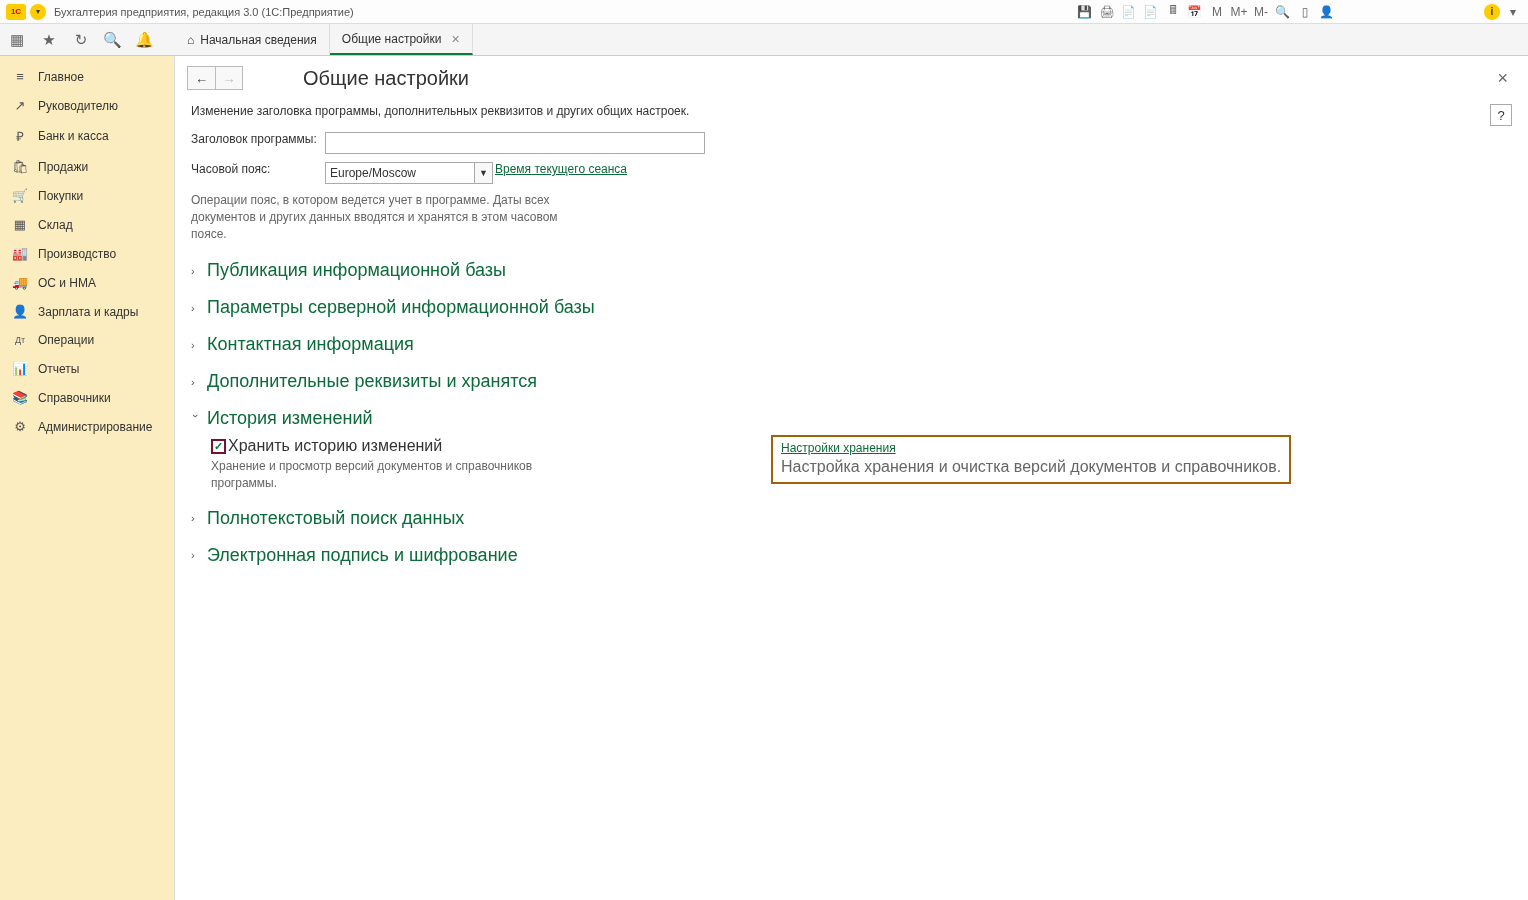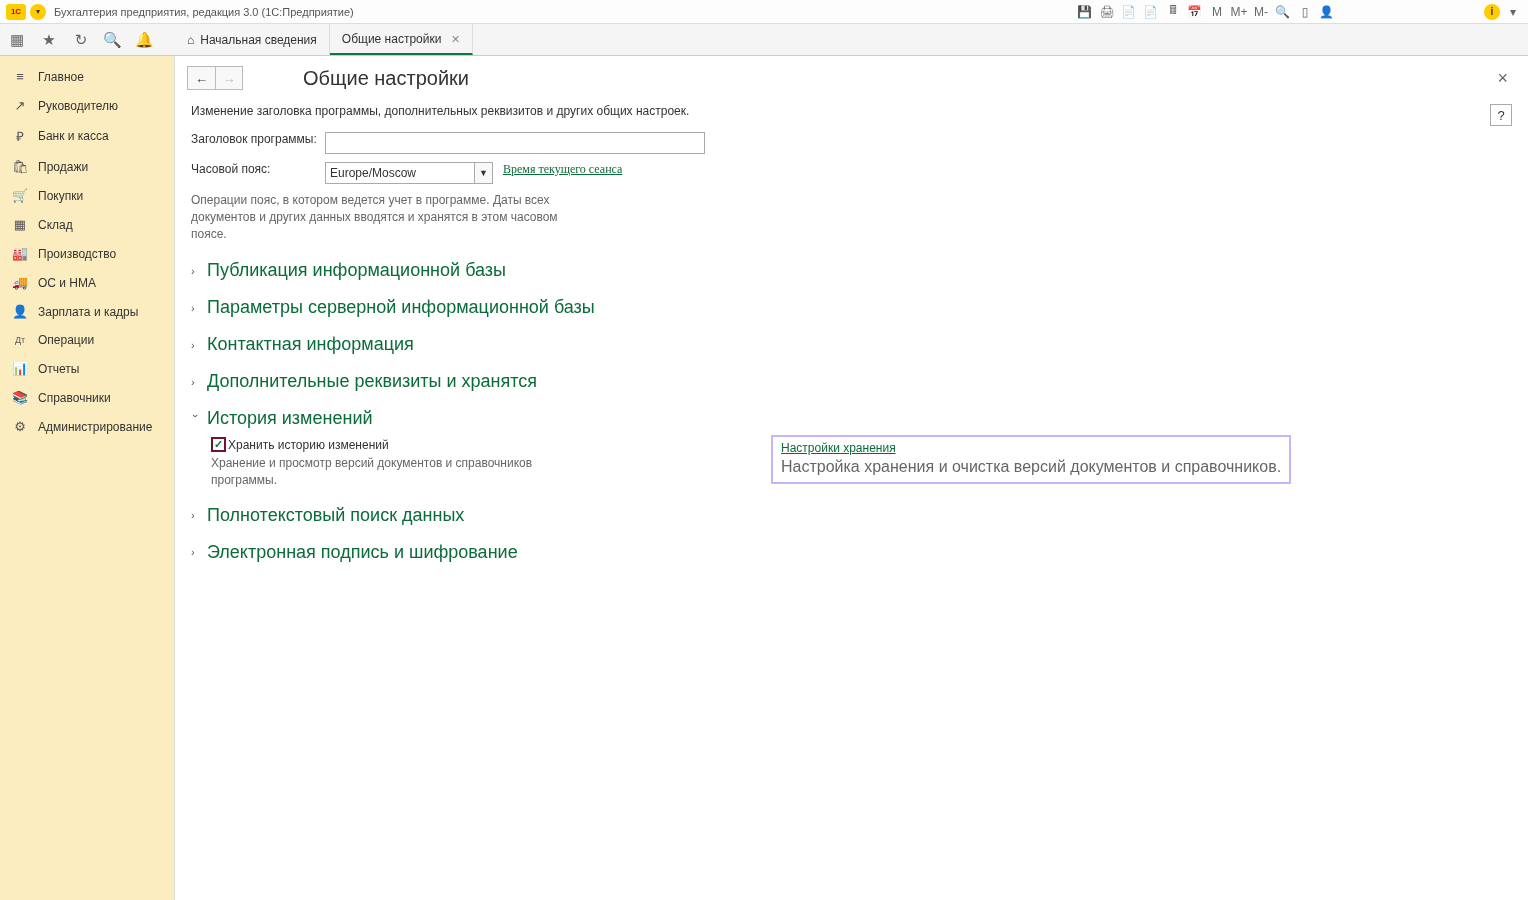--- a/index.html
+++ b/index.html
@@ -40,38 +40,38 @@
 .content { padding: 8px 16px; position: relative; }
 .desc { font-size: 12px; color: #333; margin-bottom: 14px; }
 .help-btn { position: absolute; right: 16px; top: 8px; width: 22px; height: 22px; border: 1px solid #aaa; display: flex; align-items: center; justify-content: center; font-size: 13px; cursor: pointer; background: #fff; }
 
 .form-row { display: flex; align-items: flex-start; margin-bottom: 8px; }
 .form-label { width: 134px; font-size: 12px; color: #333; }
 .text-input { width: 380px; height: 22px; border: 1px solid #aaa; padding: 0 4px; font-size: 12px; }
 .select-wrap { display: flex; align-items: center; }
 .select-input { width: 150px; height: 22px; border: 1px solid #aaa; padding: 0 4px; font-size: 12px; display: flex; align-items: center; }
 .select-btn { width: 18px; height: 22px; border: 1px solid #aaa; border-left: none; display: flex; align-items: center; justify-content: center; font-size: 9px; cursor: pointer; background: #f8f8f8; }
-.link { color: #0b6b3a; text-decoration: underline; font-size: 12px; margin-left: 10px; cursor: pointer; font-family: Liberation Serif, serif; }
+.link { color: #0b6b3a; text-decoration: underline; font-size: 12px; margin-left: 2px; cursor: pointer; }
 .hint { font-size: 12px; color: #666; max-width: 370px; margin-bottom: 14px; line-height: 1.4; }
 
 .section { margin: 8px 0; }
 .section-header { display: flex; align-items: center; gap: 6px; cursor: pointer; padding: 4px 0; }
 .section-chevron { color: #555; font-size: 11px; width: 10px; }
 .section-title { color: #0b6b3a; font-size: 18px; }
 .section-body { padding: 4px 0 4px 20px; }
 
 .history-row { display: flex; align-items: flex-start; gap: 200px; }
 .history-left { }
 .checkbox-row { display: flex; align-items: center; gap: 2px; }
 .checkbox { width: 15px; height: 15px; border: 2px solid #7a1030; display: inline-flex; align-items: center; justify-content: center; background: #fff; cursor: pointer; }
 .checkbox .mark { color: #0a7d3e; font-size: 11px; font-weight: bold; }
-.check-label { font-size: 12px; }
+.check-label { font-size: 16px; }
 .subdesc { font-size: 12px; color: #666; max-width: 360px; margin-top: 3px; line-height: 1.4; }
 
-.history-right { border: 2px solid #c4b5fd; padding: 4px 8px 6px 8px; margin-top: -2px; }
+.history-right { border: 2px solid #a16207; padding: 4px 8px 6px 8px; margin-top: -2px; }
 .history-right .link2 { color: #0b6b3a; text-decoration: underline; font-size: 12px; cursor: pointer; }
 .history-right .desc2 { font-size: 16px; color: #666; margin-top: 3px; }
 </style>
 </head>
 <body>
 
 <div class="titlebar">
   <span class="logo">1С</span>
   <span class="dd">▾</span>
   <span class="title">Бухгалтерия предприятия, редакция 3.0   (1С:Предприятие)</span>

